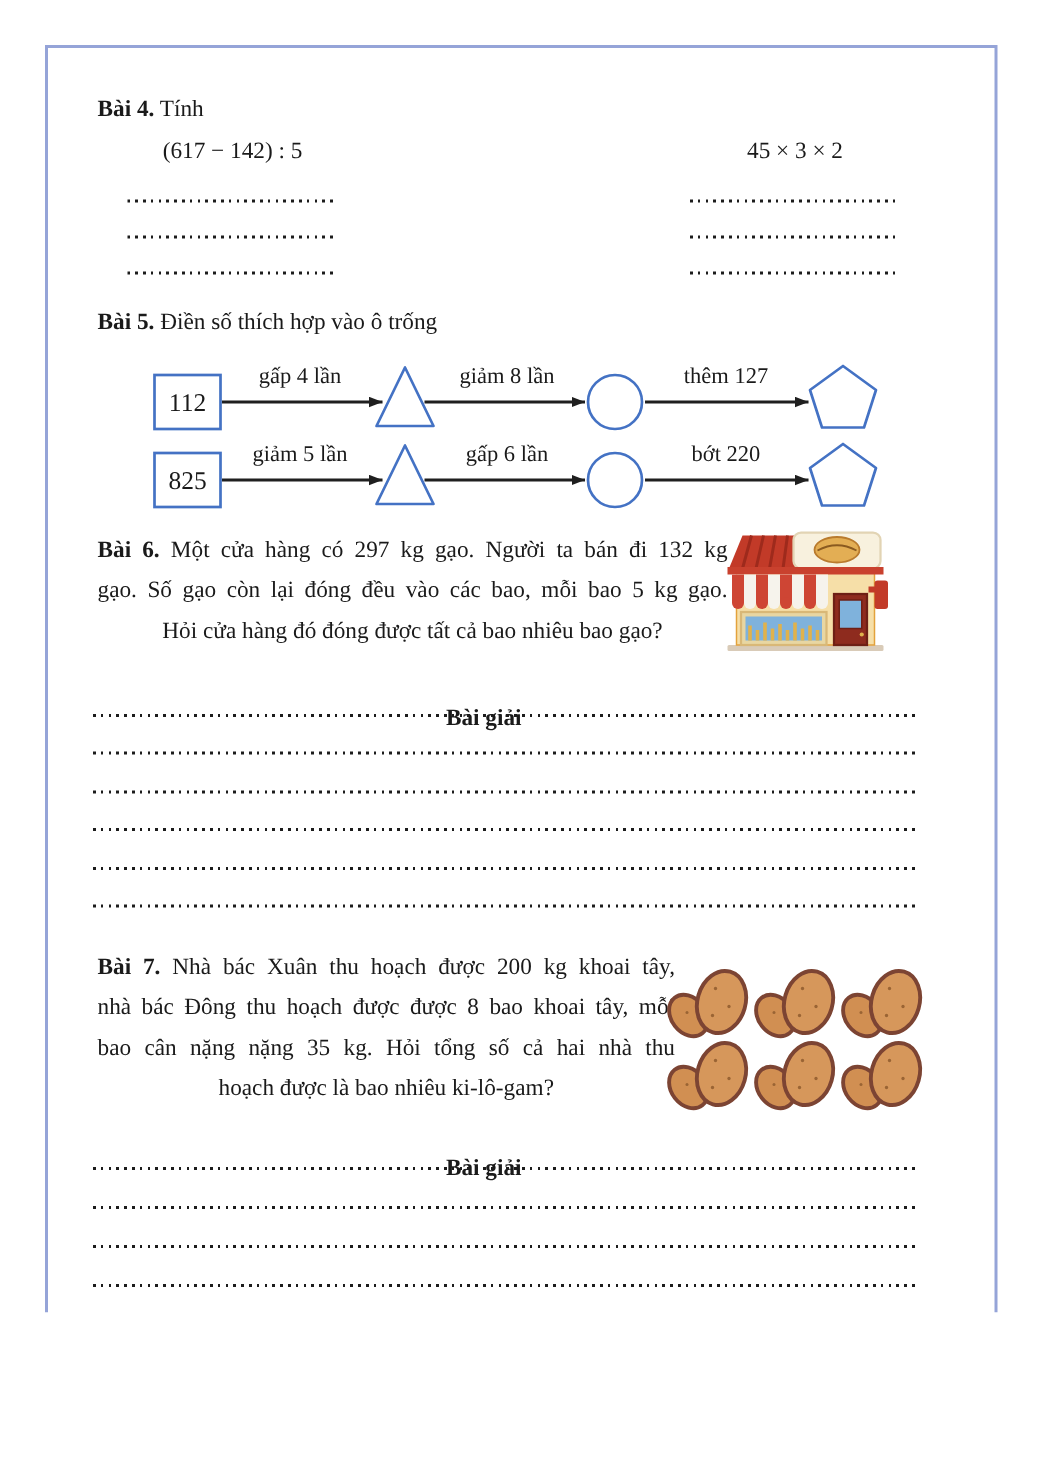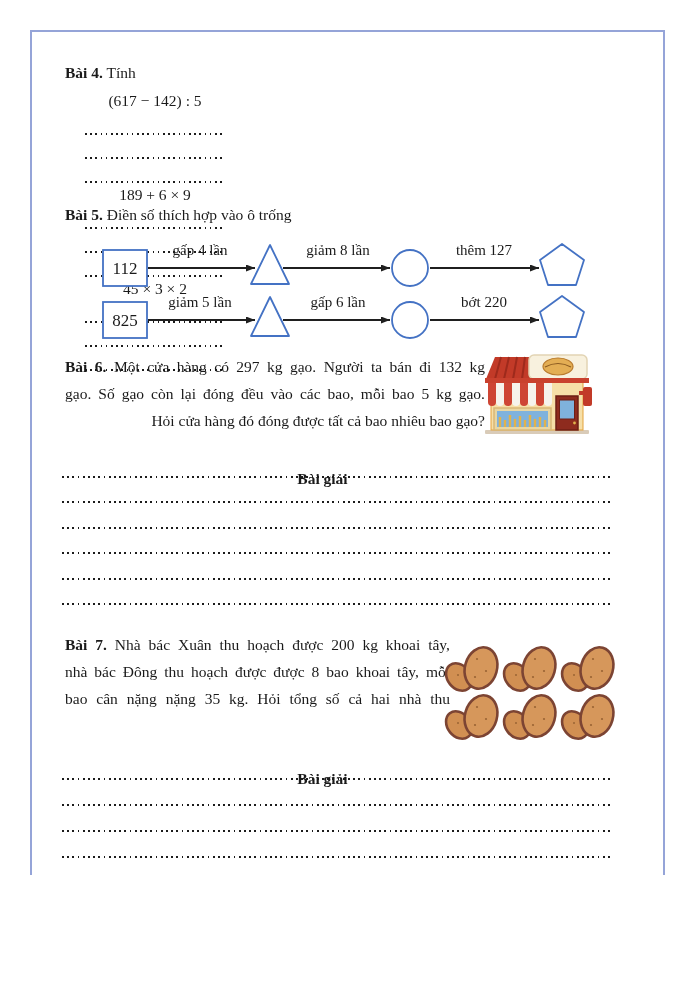--- a/index.html
+++ b/index.html
@@ -10,34 +10,34 @@
   .page svg text { font-family:"Liberation Serif", serif; fill:#1a1a1a; }
   .abs { position:absolute; }
   .frame {
     position:absolute; left:30px; top:30px; width:631px; height:919px;
     border:2px solid #95A4D8; background:transparent;
   }
   .heading { font-size:15.5px; line-height:22px; white-space:nowrap; }
   .heading b { font-weight:bold; }
 
   
-  .ex4-cols { left:85px; top:92px; width:515px; display:flex; justify-content:space-between;flex-direction:column; }
+  .ex4-cols { left:85px; top:92px; width:515px; display:flex; justify-content:space-between; }
   .ex4-col  { width:140px; }
   .ex4-expr { height:22px; text-align:center; font-size:15.5px; white-space:nowrap; }
   .dotline  { position:relative; height:24px; }
   .dotline::after {
     content:""; position:absolute; left:0; right:0; bottom:3px; height:2px;
     background-image:repeating-linear-gradient(to right,
       #1c1c1c 0, #1c1c1c 1.7px, transparent 1.7px, transparent 5.2px);
   }
 
   
   .para { font-size:15.5px; line-height:27px; }
   .para .jline { text-align:justify; text-align-last:justify; }
-  .para .jline.last { text-align:right; text-align-last:auto; }
+  .para .jline.last { text-align:center; text-align-last:auto; }
 
   .solution-title { width:515px; text-align:center; font-weight:bold;
                     font-size:15.5px; line-height:27px;margin-top:29px; }
 
   .solution-lines { width:550px; }
   .solution-lines .dotline.h255 { height:25.5px; }
   .solution-lines .dotline.h26  { height:26px; }
 </style>
 </head>
 <body>
@@ -46,26 +46,20 @@
   <div class="frame"></div>
 
   <div class="heading abs" style="left:65px;top:62px">
     <b>Bài 4.</b>
     <span>Tính</span>
   </div>
 
   <div class="ex4-cols abs">
     <div class="ex4-col">
       <div class="ex4-expr">(617 − 142) : 5</div>
-      <div class="dotline"></div>
-      <div class="dotline"></div>
-      <div class="dotline"></div>
-    </div>
-    <div class="ex4-col">
-      <div class="ex4-expr">189 + 6 × 9</div>
       <div class="dotline"></div>
       <div class="dotline"></div>
       <div class="dotline"></div>
     </div>
     <div class="ex4-col">
       <div class="ex4-expr">45 × 3 × 2</div>
       <div class="dotline"></div>
       <div class="dotline"></div>
       <div class="dotline"></div>
     </div>
@@ -172,20 +166,21 @@
     <div class="dotline h255"></div>
   </div>
 
   <div class="para abs" style="left:65px;top:631px;width:385px">
     <div class="jline">
       <b>Bài 7.</b>
       <span>Nhà bác Xuân thu hoạch được 200 kg khoai tây,</span>
     </div>
     <div class="jline">nhà bác Đông thu hoạch được được 8 bao khoai tây, mỗi</div>
     <div class="jline">bao cân nặng nặng 35 kg. Hỏi tổng số cả hai nhà thu</div>
+    <div class="jline last">hoạch được là bao nhiêu ki-lô-gam?</div>
   </div>
 
   <svg class="abs" style="left:442px;top:641px" width="175" height="100" viewBox="0 0 175 100">
     <defs>
       <g id="spud">
         <ellipse cx="-15" cy="9" rx="11.5" ry="15" transform="rotate(-38 -15 9)" fill="#D18F52" stroke="#7C4433" stroke-width="2.6"></ellipse>
         <ellipse cx="7" cy="0" rx="16" ry="21" transform="rotate(16 7 0)" fill="#D6975B" stroke="#7C4433" stroke-width="2.6"></ellipse>
         <circle cx="3" cy="-9" r="1.1" fill="#9A6434"></circle>
         <circle cx="12" cy="3" r="1.1" fill="#9A6434"></circle>
         <circle cx="1" cy="9" r="1.1" fill="#9A6434"></circle>

